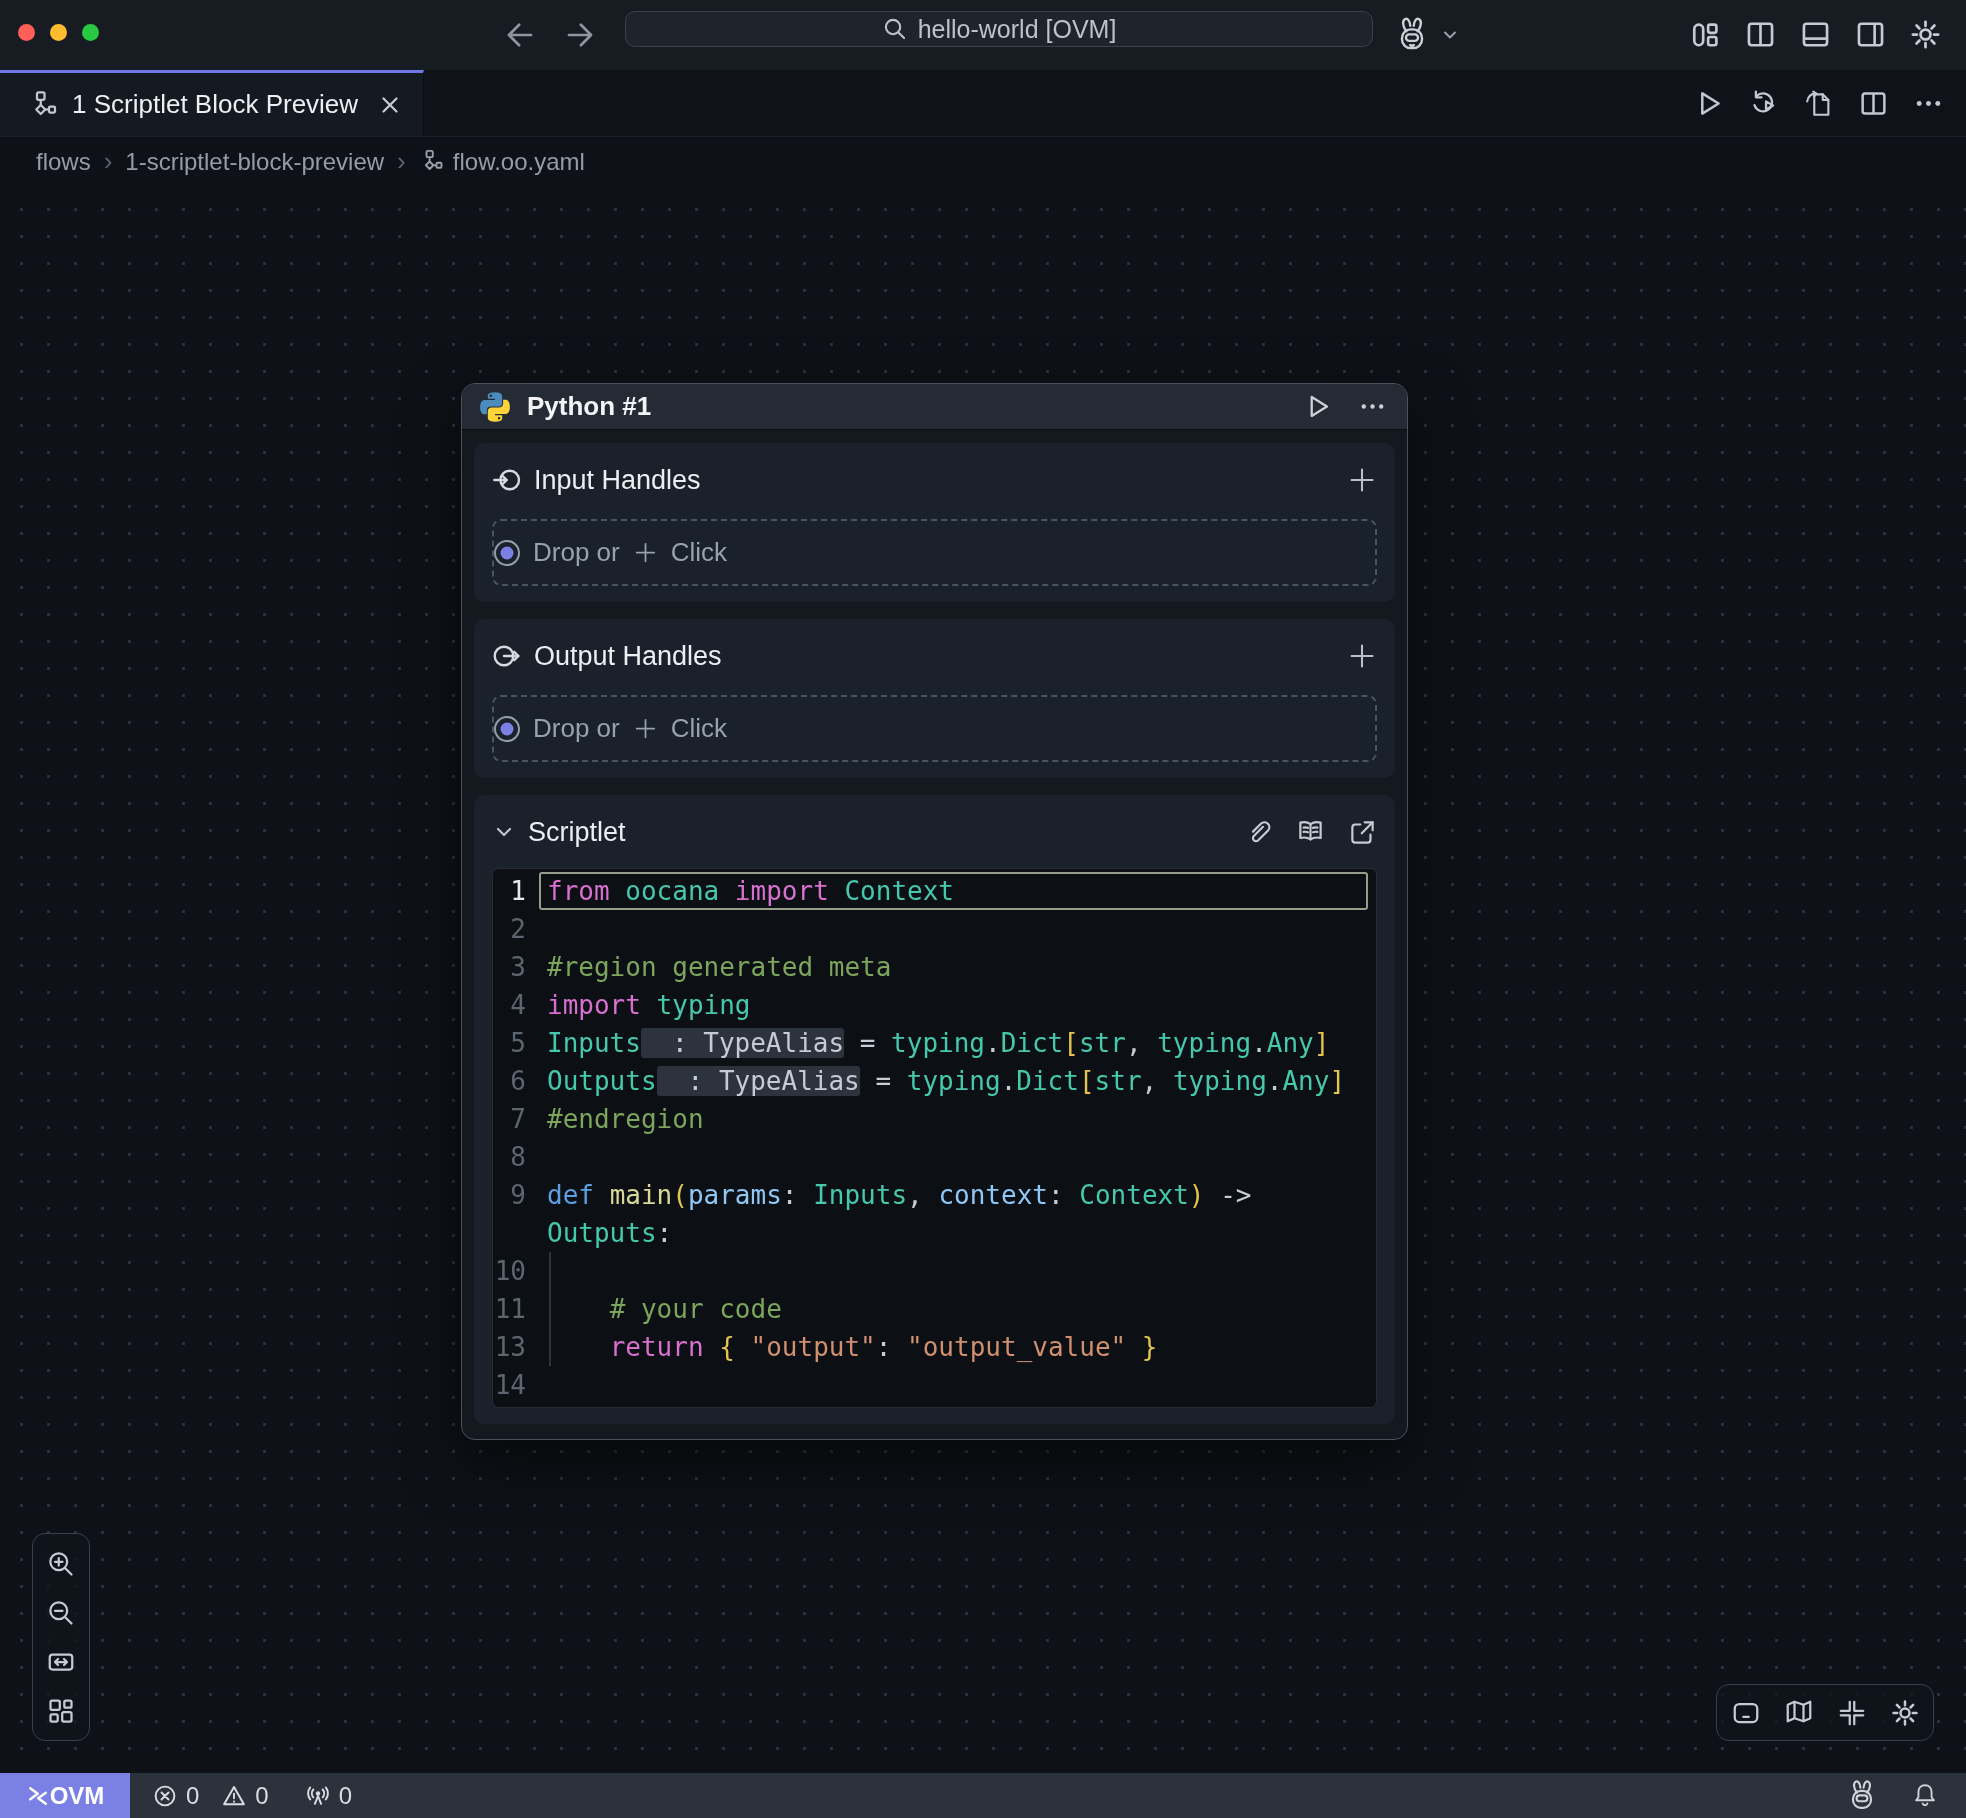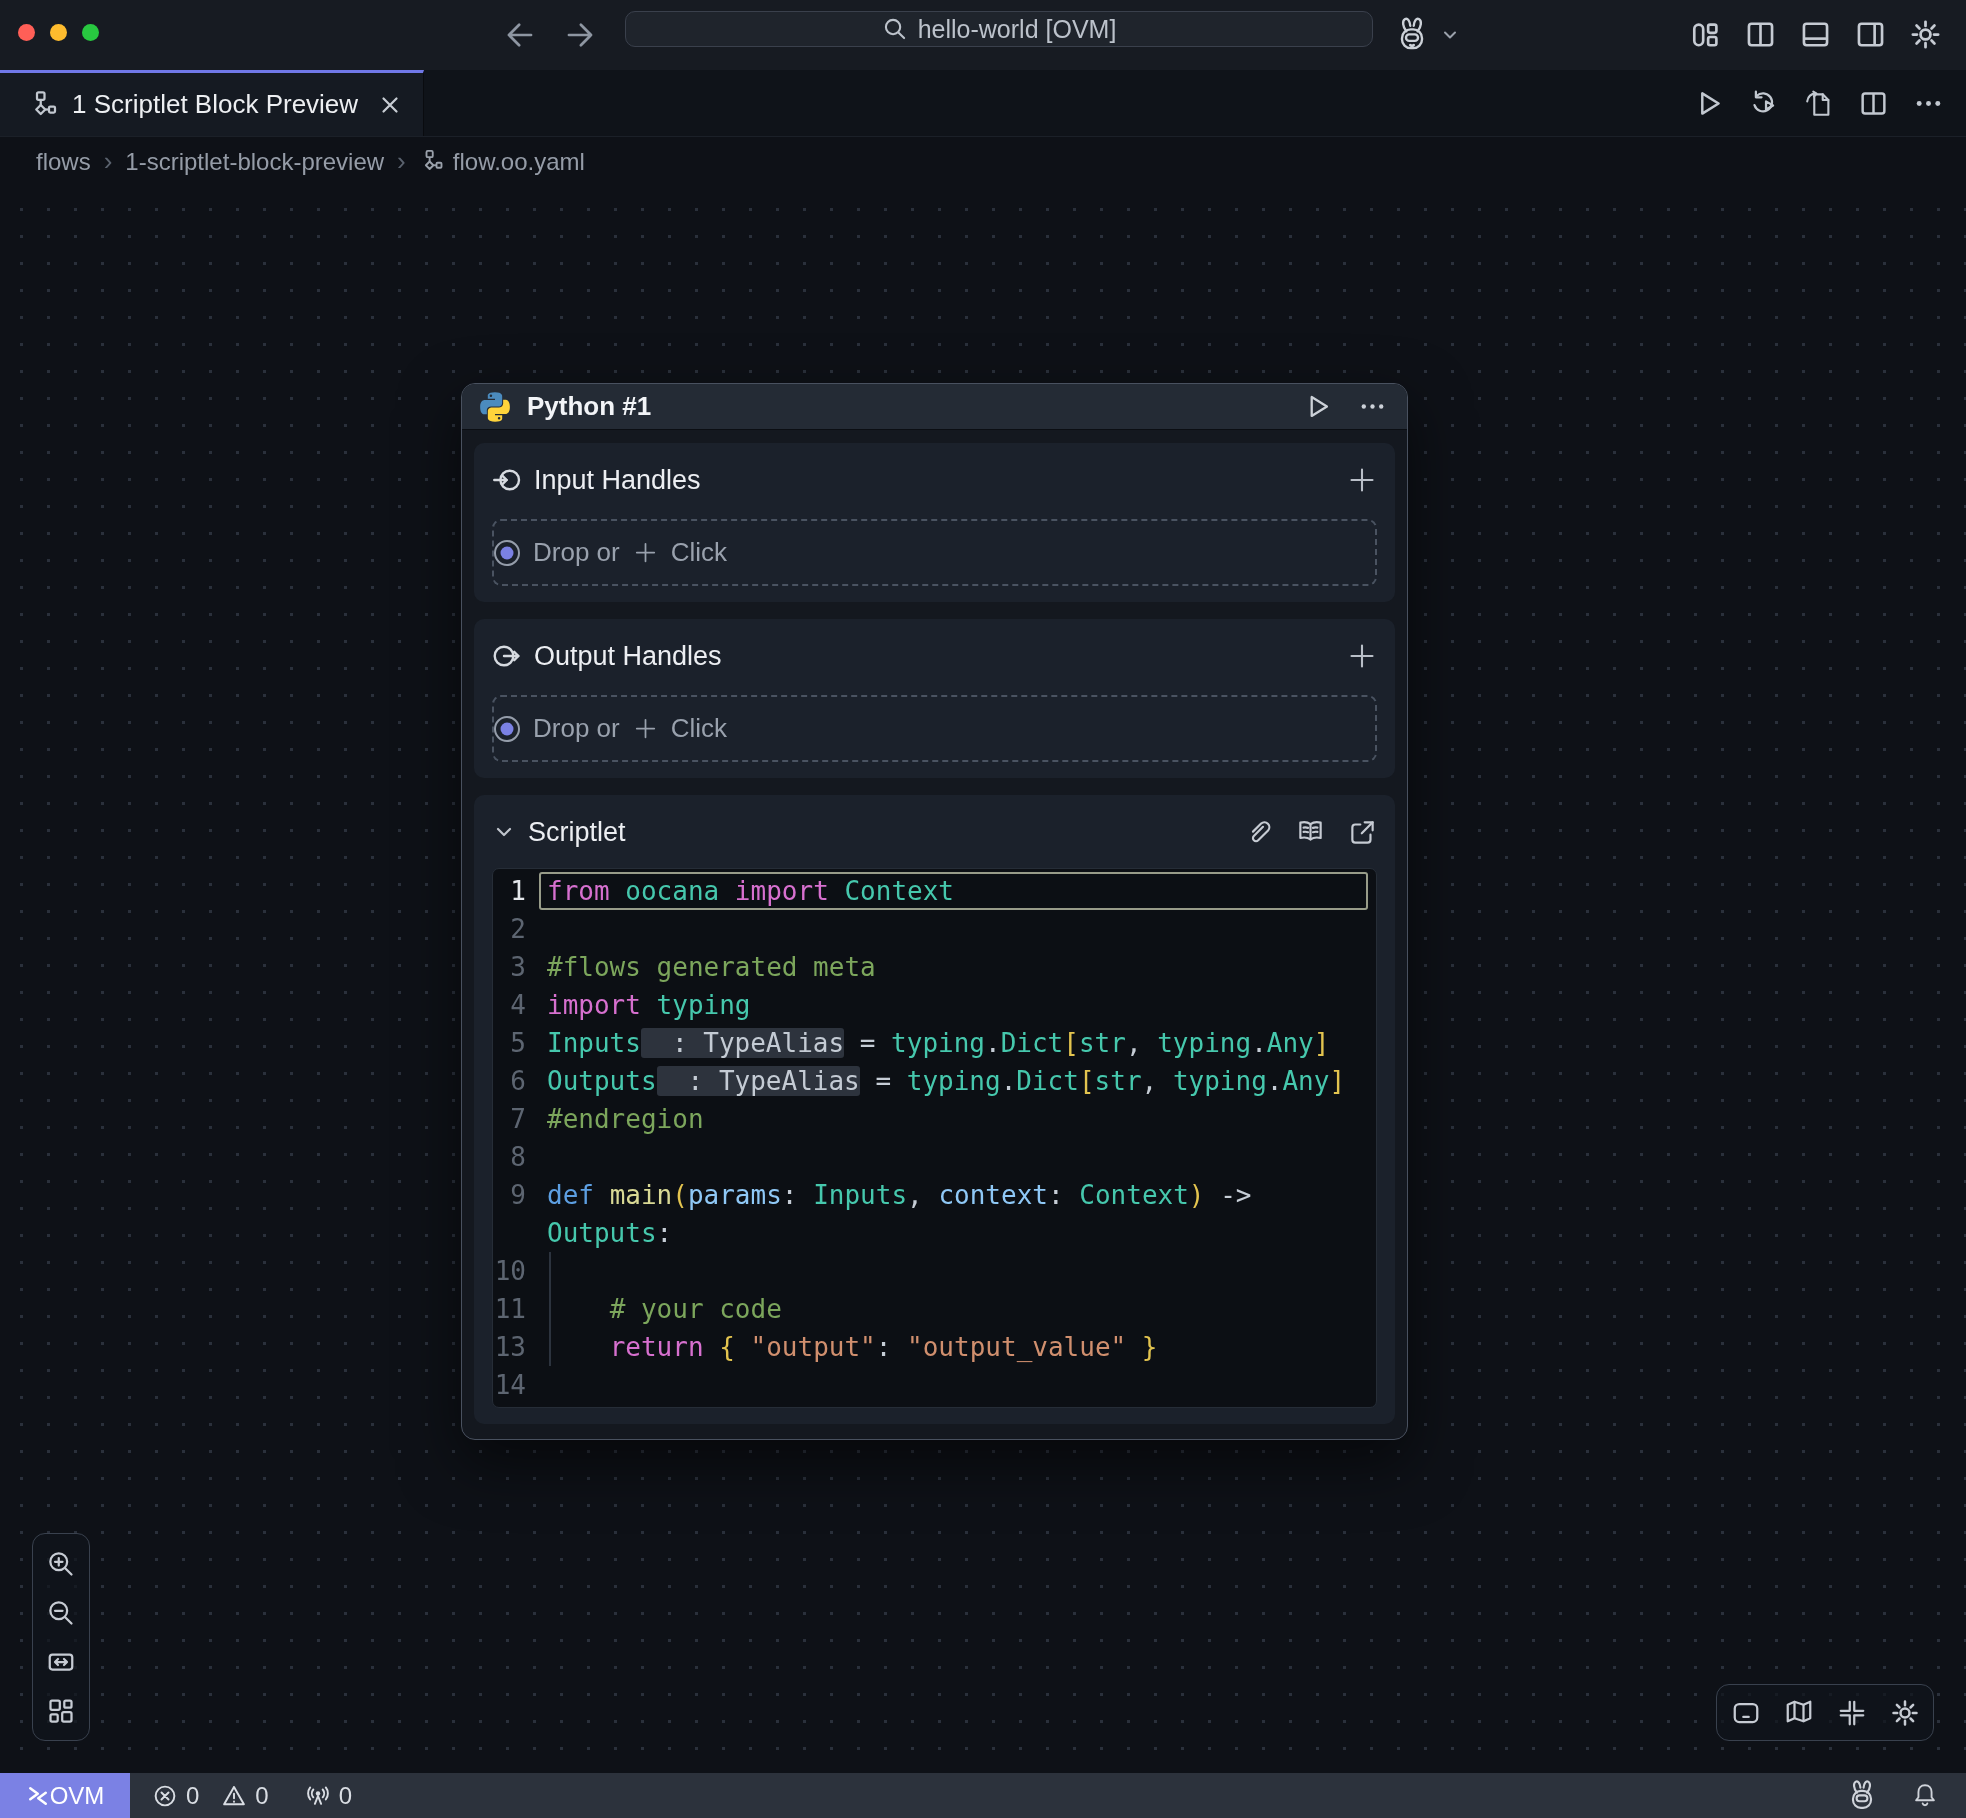--- a/index.html
+++ b/index.html
@@ -95,21 +95,21 @@
   .zoom-controls svg { width:30px; height:30px; }
   .view-controls { position:absolute; left:1716px; top:1498px; width:218px; height:57px; border:1.5px solid #39414e;
                    border-radius:13px; background:rgba(17,21,28,.72); display:flex; align-items:center;
                    justify-content:center; gap:23px; color:#c6cbd3; }
   .view-controls svg { width:30px; height:30px; }
 
   
   .statusbar { position:absolute; left:0; top:1773px; width:100%; height:45px; background:#2c323c;
                display:flex; align-items:center; font-size:24px; color:#d9dde3; }
   .remote-badge { width:130px; height:100%; background:var(--c-accent); color:#fff; display:flex;
-                  align-items:center; justify-content:center; gap:0; font-weight:400; }
+                  align-items:center; justify-content:center; gap:0; font-weight:700; }
   .remote-badge svg { width:24px; height:24px; }
   .sb-item { display:flex; align-items:center; gap:8px; margin-left:22px; }
   .sb-item svg { width:26px; height:26px; }
   .sb-item.ports { margin-left:36px; }
   .sb-right { margin-left:auto; display:flex; align-items:center; gap:30px; padding-right:26px; color:#cfd3da; }
   .sb-right svg.face { width:36px; height:36px; }
   .sb-right svg.bell { width:30px; height:30px; }
 </style>
 </head>
 <body>
@@ -325,21 +325,21 @@
               <div class="code-row focused">
                 <span class="code-gutter">1</span>
                 <span class="code-content"><span class="tk-kw">from </span><span class="tk-ty">oocana </span><span class="tk-kw">import </span><span class="tk-ty">Context</span></span>
               </div>
               <div class="code-row">
                 <span class="code-gutter">2</span>
                 <span class="code-content"></span>
               </div>
               <div class="code-row">
                 <span class="code-gutter">3</span>
-                <span class="code-content"><span class="tk-cm">#flows generated meta</span></span>
+                <span class="code-content"><span class="tk-cm">#region generated meta</span></span>
               </div>
               <div class="code-row">
                 <span class="code-gutter">4</span>
                 <span class="code-content"><span class="tk-kw">import </span><span class="tk-ty">typing</span></span>
               </div>
               <div class="code-row">
                 <span class="code-gutter">5</span>
                 <span class="code-content"><span class="tk-ty">Inputs</span><span class="tk-hl">: TypeAlias</span><span class="tk-pl"> = </span><span class="tk-ty">typing</span><span class="tk-pl">.</span><span class="tk-ty">Dict</span><span class="tk-br">[</span><span class="tk-ty">str</span><span class="tk-pl">, </span><span class="tk-ty">typing</span><span class="tk-pl">.</span><span class="tk-ty">Any</span><span class="tk-br">]</span></span>
               </div>
               <div class="code-row">

